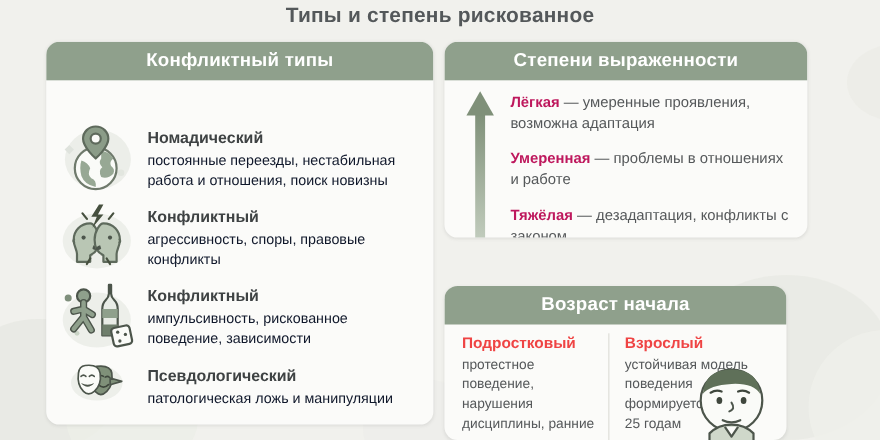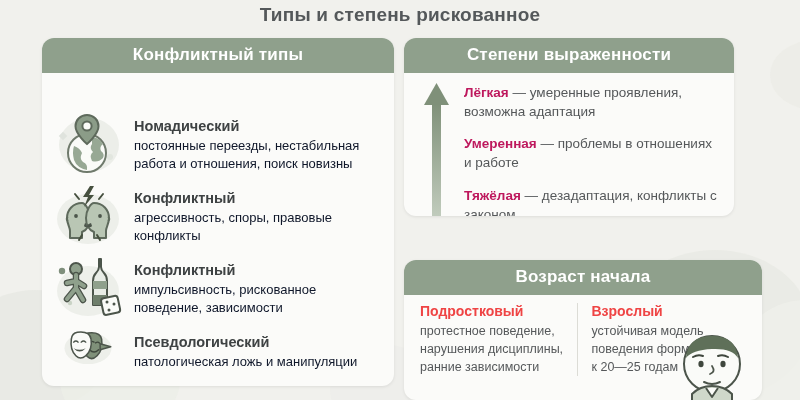--- a/index.html
+++ b/index.html
@@ -85,21 +85,21 @@
   }
   .type-desc {
     font-size: 13px;
     color: #0f172a;
     line-height: 1.38;
     margin-top: 2px;
   }
 
   
   #card-severity { left: 404px; top: 38px; width: 330px; height: 178px; }
-  #card-onset    { left: 404px; top: 260px; width: 358px; height: 140px; }
+  #card-onset    { left: 404px; top: 260px; width: 311px; height: 140px; }
 
   .severity-body {
     display: flex;
     gap: 12px;
     padding: 10px 16px 0 18px;
   }
   .arrow-wrap { flex: 0 0 auto; width: 30px; position: relative; height: 150px; }
   .sev-list { flex: 1 1 auto; }
   .sev-item { margin-bottom: 13px; }
   .sev-item:last-child { margin-bottom: 0; }

